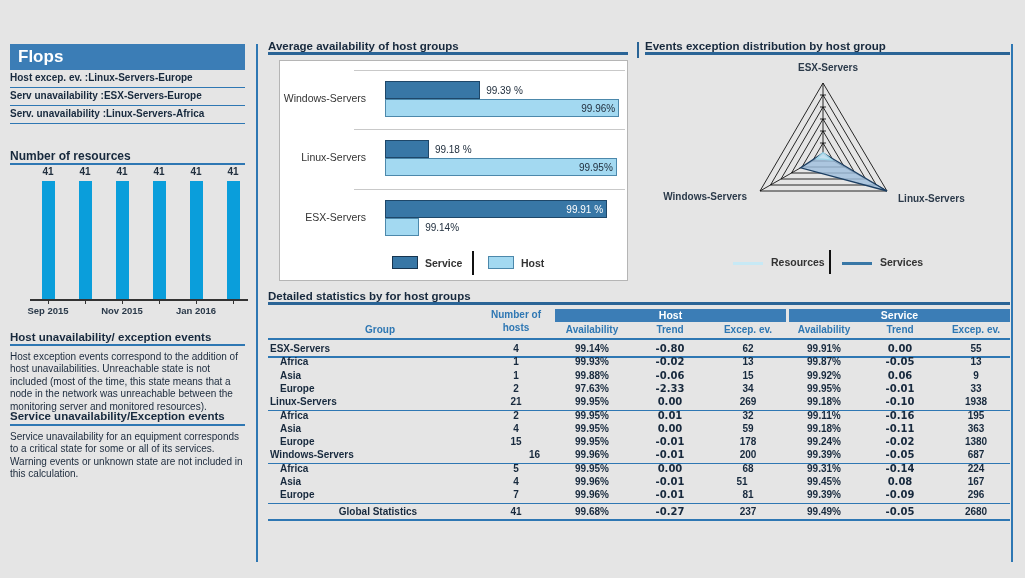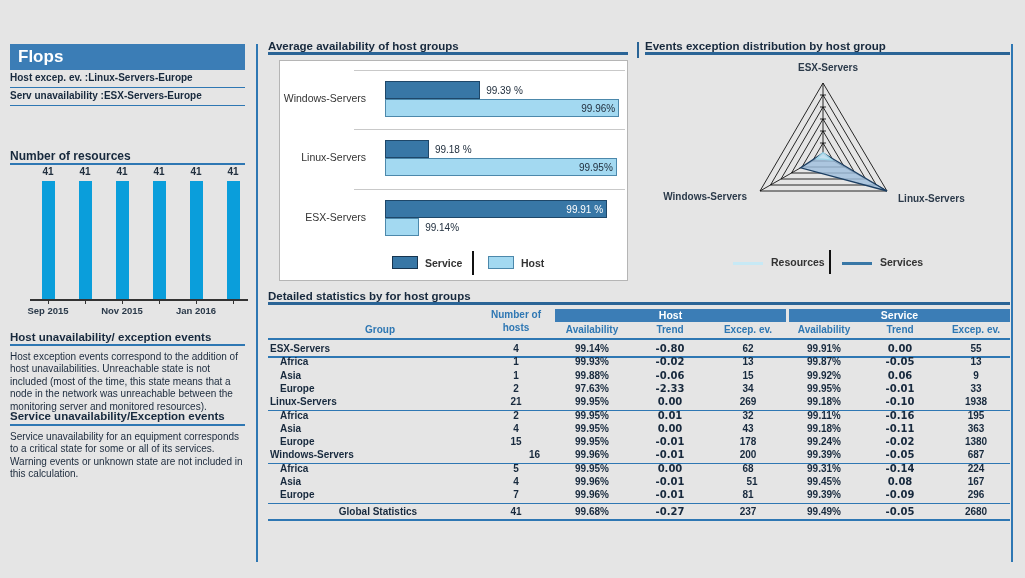--- a/index.html
+++ b/index.html
@@ -50,20 +50,21 @@
 <body>
 
 <div id="canvas">
 
   <div class="abs" id="flops-header">
     <span>Flops</span>
   </div>
   <div class="abs" id="topItems" style="left:10px;top:70px;width:235px;">
       <div class="top-item"><span>Host excep. ev. :</span><span>Linux-Servers-Europe</span></div>
       <div class="top-item"><span>Serv unavailability :</span><span>ESX-Servers-Europe</span></div>
+      <div class="top-item"><span>Serv. unavailability :</span><span>Linux-Servers-Africa</span></div>
     </div>
 
   <div class="abs sec-title" style="left:10px;top:149px;font-size:12px;">Number of resources</div>
   <div class="abs underline-thin" style="left:10px;top:163px;width:235px;"></div>
   <div class="abs" id="nrChart" style="left:10px;top:160px;width:245px;height:158px;">
       <div class="nr-val" style="left: 25px; top: 6px;">41</div>
       <div class="nr-bar" style="left: 31.5px; top: 21px; height: 118px;"></div>
       <div class="nr-tick" style="left: 38px; top: 140px;"></div>
       <div class="nr-val" style="left: 62px; top: 6px;">41</div>
       <div class="nr-bar" style="left: 68.5px; top: 21px; height: 118px;"></div>
@@ -236,21 +237,21 @@
         <span style="left: 440px; width: 80px;">32</span>
         <span style="left: 516px; width: 80px;">99.11%</span>
         <span class="trend" style="left: 592px; width: 80px;">-0.16</span>
         <span style="left: 668px; width: 80px;">195</span>
       </div>
       <div class="trow" style="top: 79.8px;">
         <span class="cname" style="left: 12px; width: 190px;">Asia</span>
         <span style="left: 208px; width: 80px;">4</span>
         <span style="left: 284px; width: 80px;">99.95%</span>
         <span class="trend" style="left: 362px; width: 80px;">0.00</span>
-        <span style="left: 440px; width: 80px;">43</span>
+        <span style="left: 440px; width: 80px;">59</span>
         <span style="left: 516px; width: 80px;">99.18%</span>
         <span class="trend" style="left: 592px; width: 80px;">-0.11</span>
         <span style="left: 668px; width: 80px;">363</span>
       </div>
       <div class="trow" style="top: 93.1px;">
         <span class="cname" style="left: 12px; width: 190px;">Europe</span>
         <span style="left: 208px; width: 80px;">15</span>
         <span style="left: 284px; width: 80px;">99.95%</span>
         <span class="trend" style="left: 362px; width: 80px;">-0.01</span>
         <span style="left: 440px; width: 80px;">178</span>
@@ -277,21 +278,21 @@
         <span style="left: 440px; width: 80px;">68</span>
         <span style="left: 516px; width: 80px;">99.31%</span>
         <span class="trend" style="left: 592px; width: 80px;">-0.14</span>
         <span style="left: 668px; width: 80px;">224</span>
       </div>
       <div class="trow" style="top: 133px;">
         <span class="cname" style="left: 12px; width: 190px;">Asia</span>
         <span style="left: 208px; width: 80px;">4</span>
         <span style="left: 284px; width: 80px;">99.96%</span>
         <span class="trend" style="left: 362px; width: 80px;">-0.01</span>
-        <span style="left: 444px; width: 80px;">51</span>
+        <span style="left: 434px; width: 80px;">51</span>
         <span style="left: 516px; width: 80px;">99.45%</span>
         <span class="trend" style="left: 592px; width: 80px;">0.08</span>
         <span style="left: 668px; width: 80px;">167</span>
       </div>
       <div class="trow" style="top: 146.3px;">
         <span class="cname" style="left: 12px; width: 190px;">Europe</span>
         <span style="left: 208px; width: 80px;">7</span>
         <span style="left: 284px; width: 80px;">99.96%</span>
         <span class="trend" style="left: 362px; width: 80px;">-0.01</span>
         <span style="left: 440px; width: 80px;">81</span>

